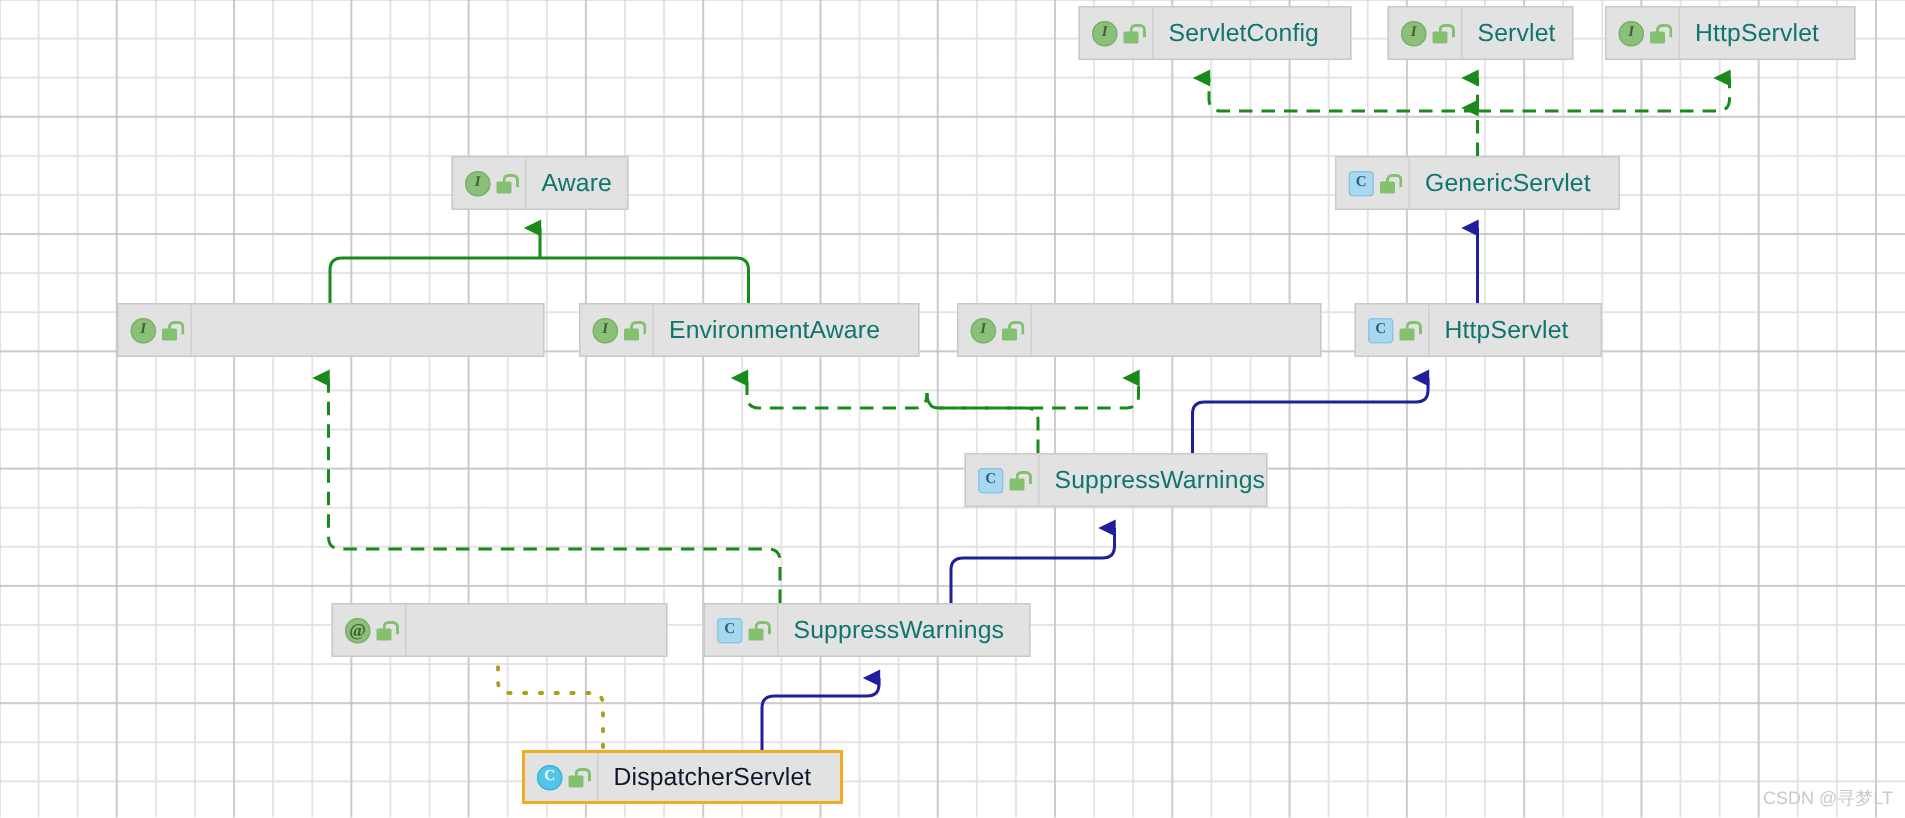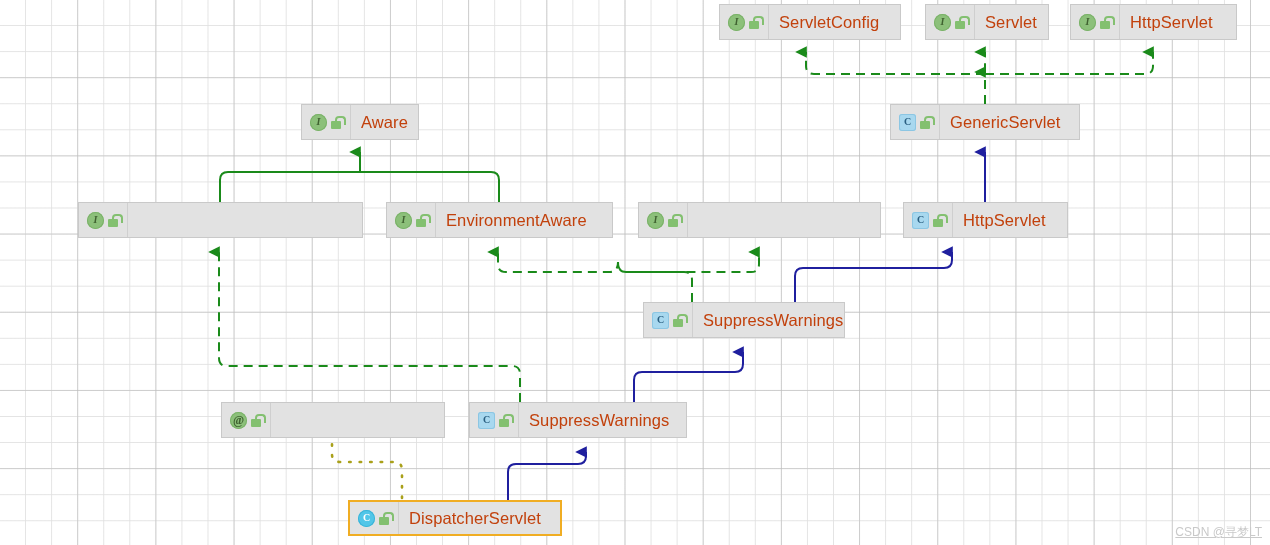--- a/index.html
+++ b/index.html
@@ -80,29 +80,28 @@
     border:2px solid #83c070;border-bottom:none;
     border-radius:4px 4px 0 0;
   }
   .lock .body{
     position:absolute;left:0;top:5px;width:10px;height:8px;
     background:#83c070;border-radius:1px;
   }
   .label{
     padding:0 11px 0 10px;
     font-size:16.5px;
-    color:#c2410c;
+    color:#0f766e;
     letter-spacing:.1px;
   }
-  .sel .label{color:#c2410c;}
+  .sel .label{color:#0f172a;}
   #watermark{
     position:absolute;right:8px;bottom:4px;
     font-size:12px;color:#c9c9c9;
     user-select:none;
-    text-decoration:underline;
   }
 </style>
 </head>
 <body>
 
 <div id="canvas">
 
   <svg id="edges" viewBox="0 0 1270 545" xmlns="http://www.w3.org/2000/svg">
     <defs>
       <marker id="ah-green" markerWidth="13" markerHeight="13" refX="6.2" refY="11.4" orient="auto" markerUnits="userSpaceOnUse">

